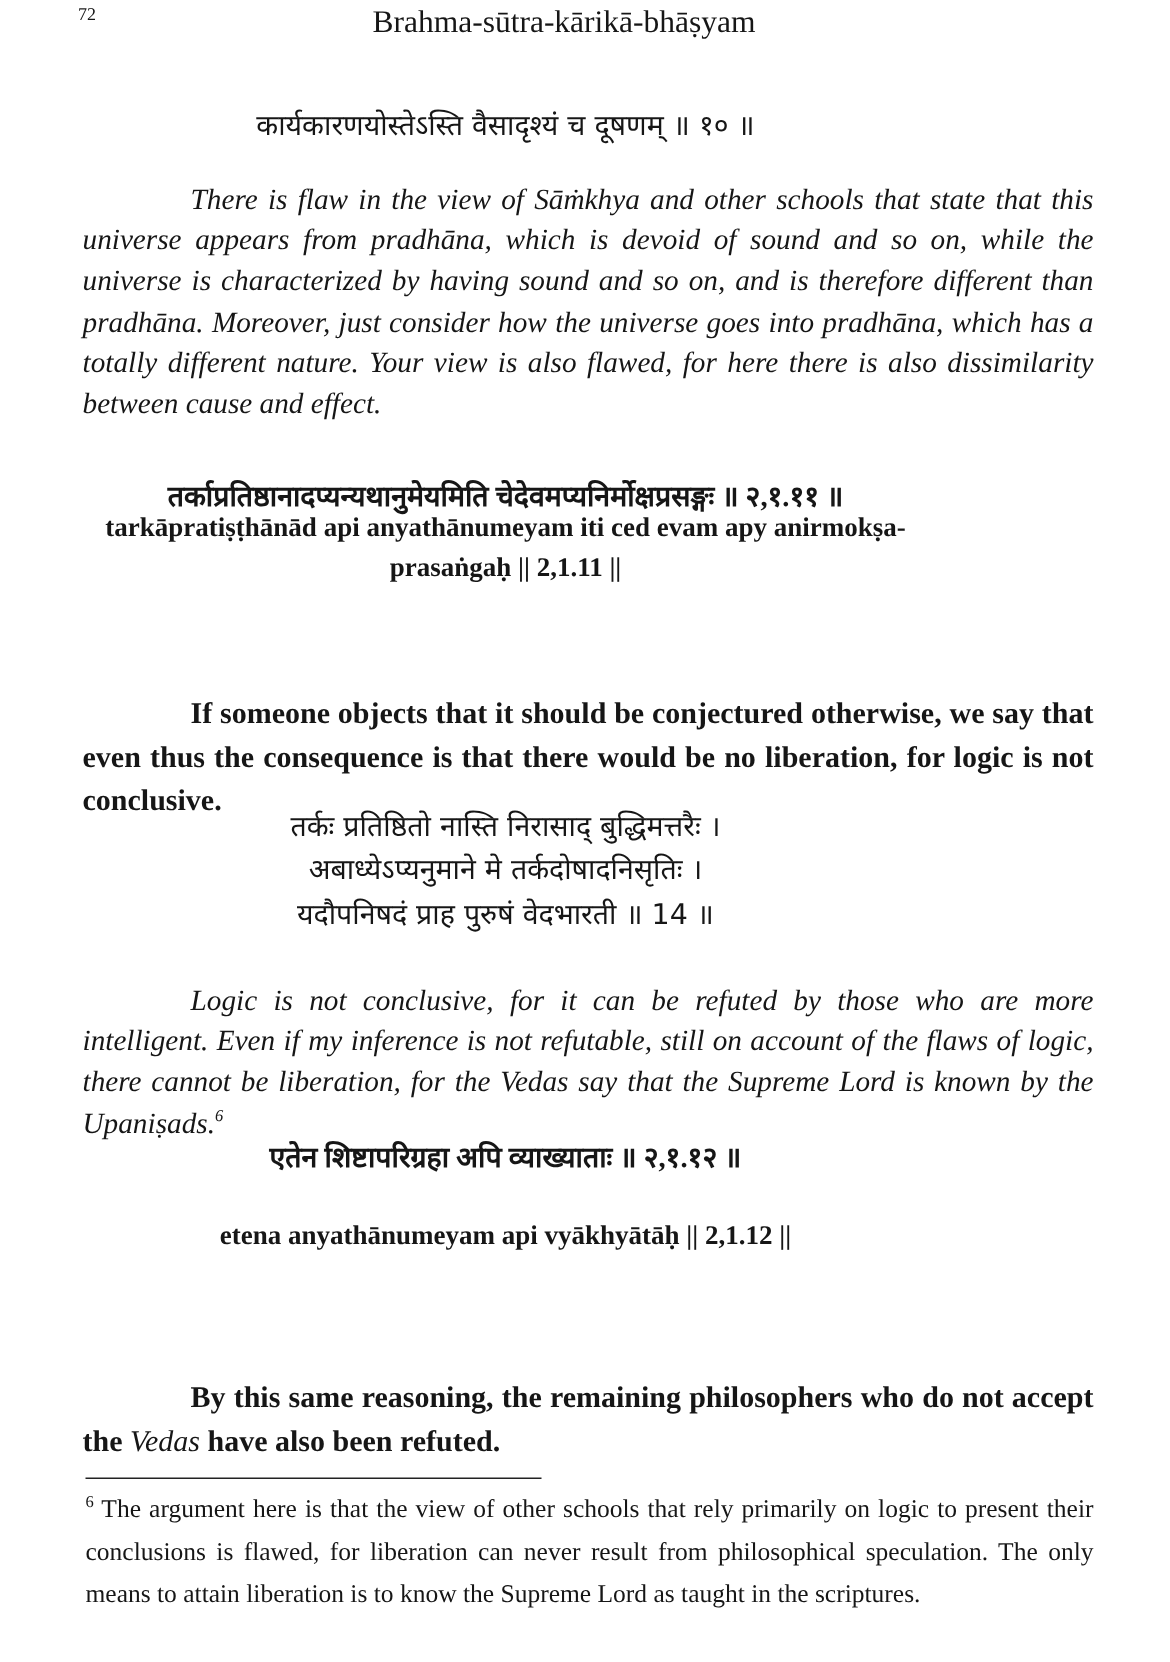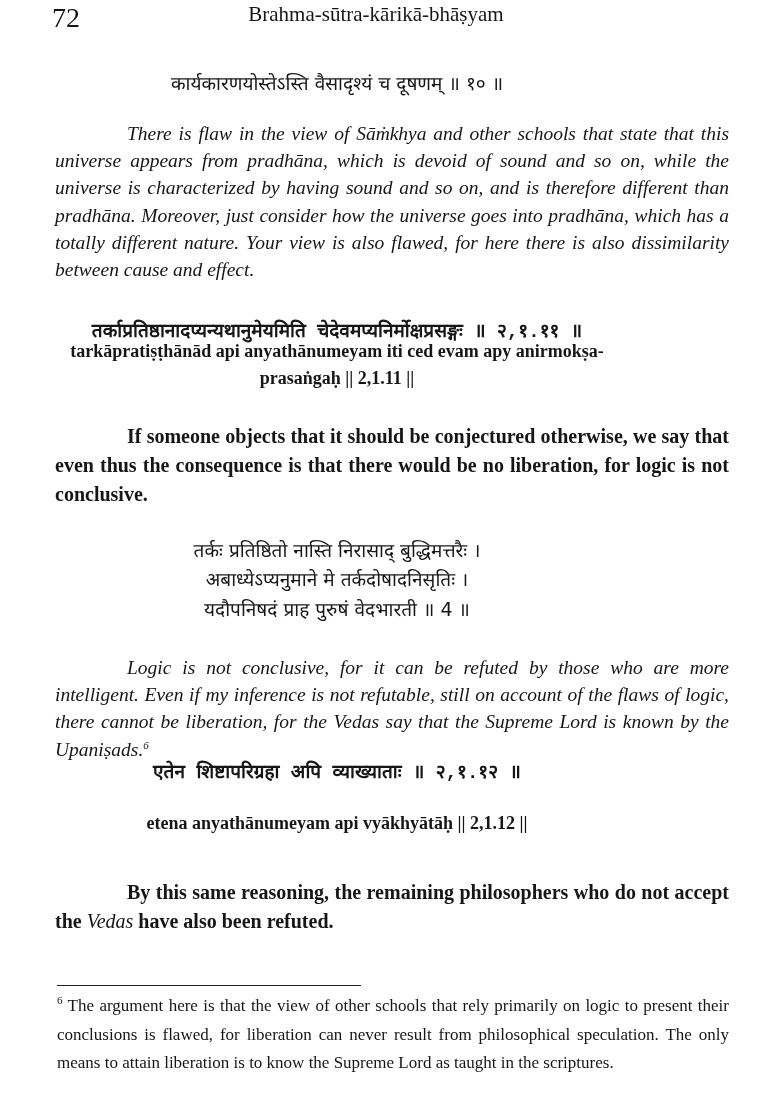--- a/index.html
+++ b/index.html
@@ -11,57 +11,58 @@
     width: 780px;
     height: 1108px;
     position: relative;
     overflow: hidden;
     color: #161616;
     font-family: "Liberation Serif", "DejaVu Serif", serif;
   }
   .abs { position: absolute; }
   .page-number {
     left: 52px; top: 2px;
-    font-size: 28px;
+    font-size: 12px;
   }
   .running-head {
     left: 0; width: 752px; top: 2px;
     text-align: center;
     font-size: 21px;
   }
   .center-line {
     left: 0; width: 674px;
     text-align: center;
   }
   .dev {
     font-family: "DejaVu Sans", sans-serif;
     font-size: 19px;
   }
   .dev-bold {
-    font-family: Liberation Mono, monospace;
+    font-family: Liberation Serif, serif;
     font-size: 19px;
     font-weight: bold;
   }
   .translit {
     font-size: 18px;
     font-weight: bold;
   }
   .para {
     left: 55px; width: 674px;
     font-size: 19.5px;
     line-height: 27.2px;
     text-align: justify;
     margin: 0;
   }
   .para .indent { display: inline-block; width: 72px; }
   .italic { font-style: italic; font-family: Liberation Serif, serif; }
   .bold-para {
     font-weight: bold;
     line-height: 29px;
     font-size: 20px;
+    margin-top: 40px;
   }
   .footnote-rule {
     left: 57px; top: 985px;
     width: 304px; height: 0;
     border-top: 1.4px solid #222;
   }
   .footnote {
     left: 57px; width: 672px; top: 992px;
     font-size: 17px;
     line-height: 28.5px;
@@ -83,21 +84,21 @@
   <p class="abs para italic" style="top:120px;"><span class="indent"></span><span>There is flaw in the view of Sāṁkhya and other schools that state that this universe appears from pradhāna, which is devoid of sound and so on, while the universe is characterized by having sound and so on, and is therefore different than pradhāna. Moreover, just consider how the universe goes into pradhāna, which has a totally different nature. Your view is also flawed, for here there is also dissimilarity between cause and effect.</span></p>
 
   <div class="abs center-line dev-bold" style="top:317px;">तर्काप्रतिष्ठानादप्यन्यथानुमेयमिति चेदेवमप्यनिर्मोक्षप्रसङ्गः ॥ २,१.११ ॥</div>
   <div class="abs center-line translit" style="top:341px;">tarkāpratiṣṭhānād api anyathānumeyam iti ced evam apy anirmokṣa-</div>
   <div class="abs center-line translit" style="top:368px;">prasaṅgaḥ || 2,1.11 ||</div>
 
   <p class="abs para bold-para" style="top:422px;"><span class="indent"></span><span>If someone objects that it should be conjectured otherwise, we say that even thus the consequence is that there would be no liberation, for logic is not conclusive.</span></p>
 
   <div class="abs center-line dev" style="top:537px;">तर्कः प्रतिष्ठितो नास्ति निरासाद् बुद्धिमत्तरैः ।</div>
   <div class="abs center-line dev" style="top:566px;">अबाध्येऽप्यनुमाने मे तर्कदोषादनिसृतिः ।</div>
-  <div class="abs center-line dev" style="top:596px;">यदौपनिषदं प्राह पुरुषं वेदभारती ॥ 4 ॥</div>
+  <div class="abs center-line dev" style="top:596px;">यदौपनिषदं प्राह पुरुषं वेदभारती ॥ 14 ॥</div>
 
   <p class="abs para italic" style="top:654px;"><span class="indent"></span><span>Logic is not conclusive, for it can be refuted by those who are more intelligent. Even if my inference is not refutable, still on account of the flaws of logic, there cannot be liberation, for the Vedas say that the Supreme Lord is known by the Upaniṣads.</span><sup>6</sup></p>
 
   <div class="abs center-line dev-bold" style="top:758px;">एतेन शिष्टापरिग्रहा अपि व्याख्याताः ॥ २,१.१२ ॥</div>
   <div class="abs center-line translit" style="top:813px;">etena anyathānumeyam api vyākhyātāḥ || 2,1.12 ||</div>
 
   <p class="abs para bold-para" style="top:878px;"><span class="indent"></span><span>By this same reasoning, the remaining philosophers who do not accept the </span><span class="italic" style="font-weight:normal;">Vedas</span><span> have also been refuted.</span></p>
 
   <div class="abs footnote-rule"></div>
 

